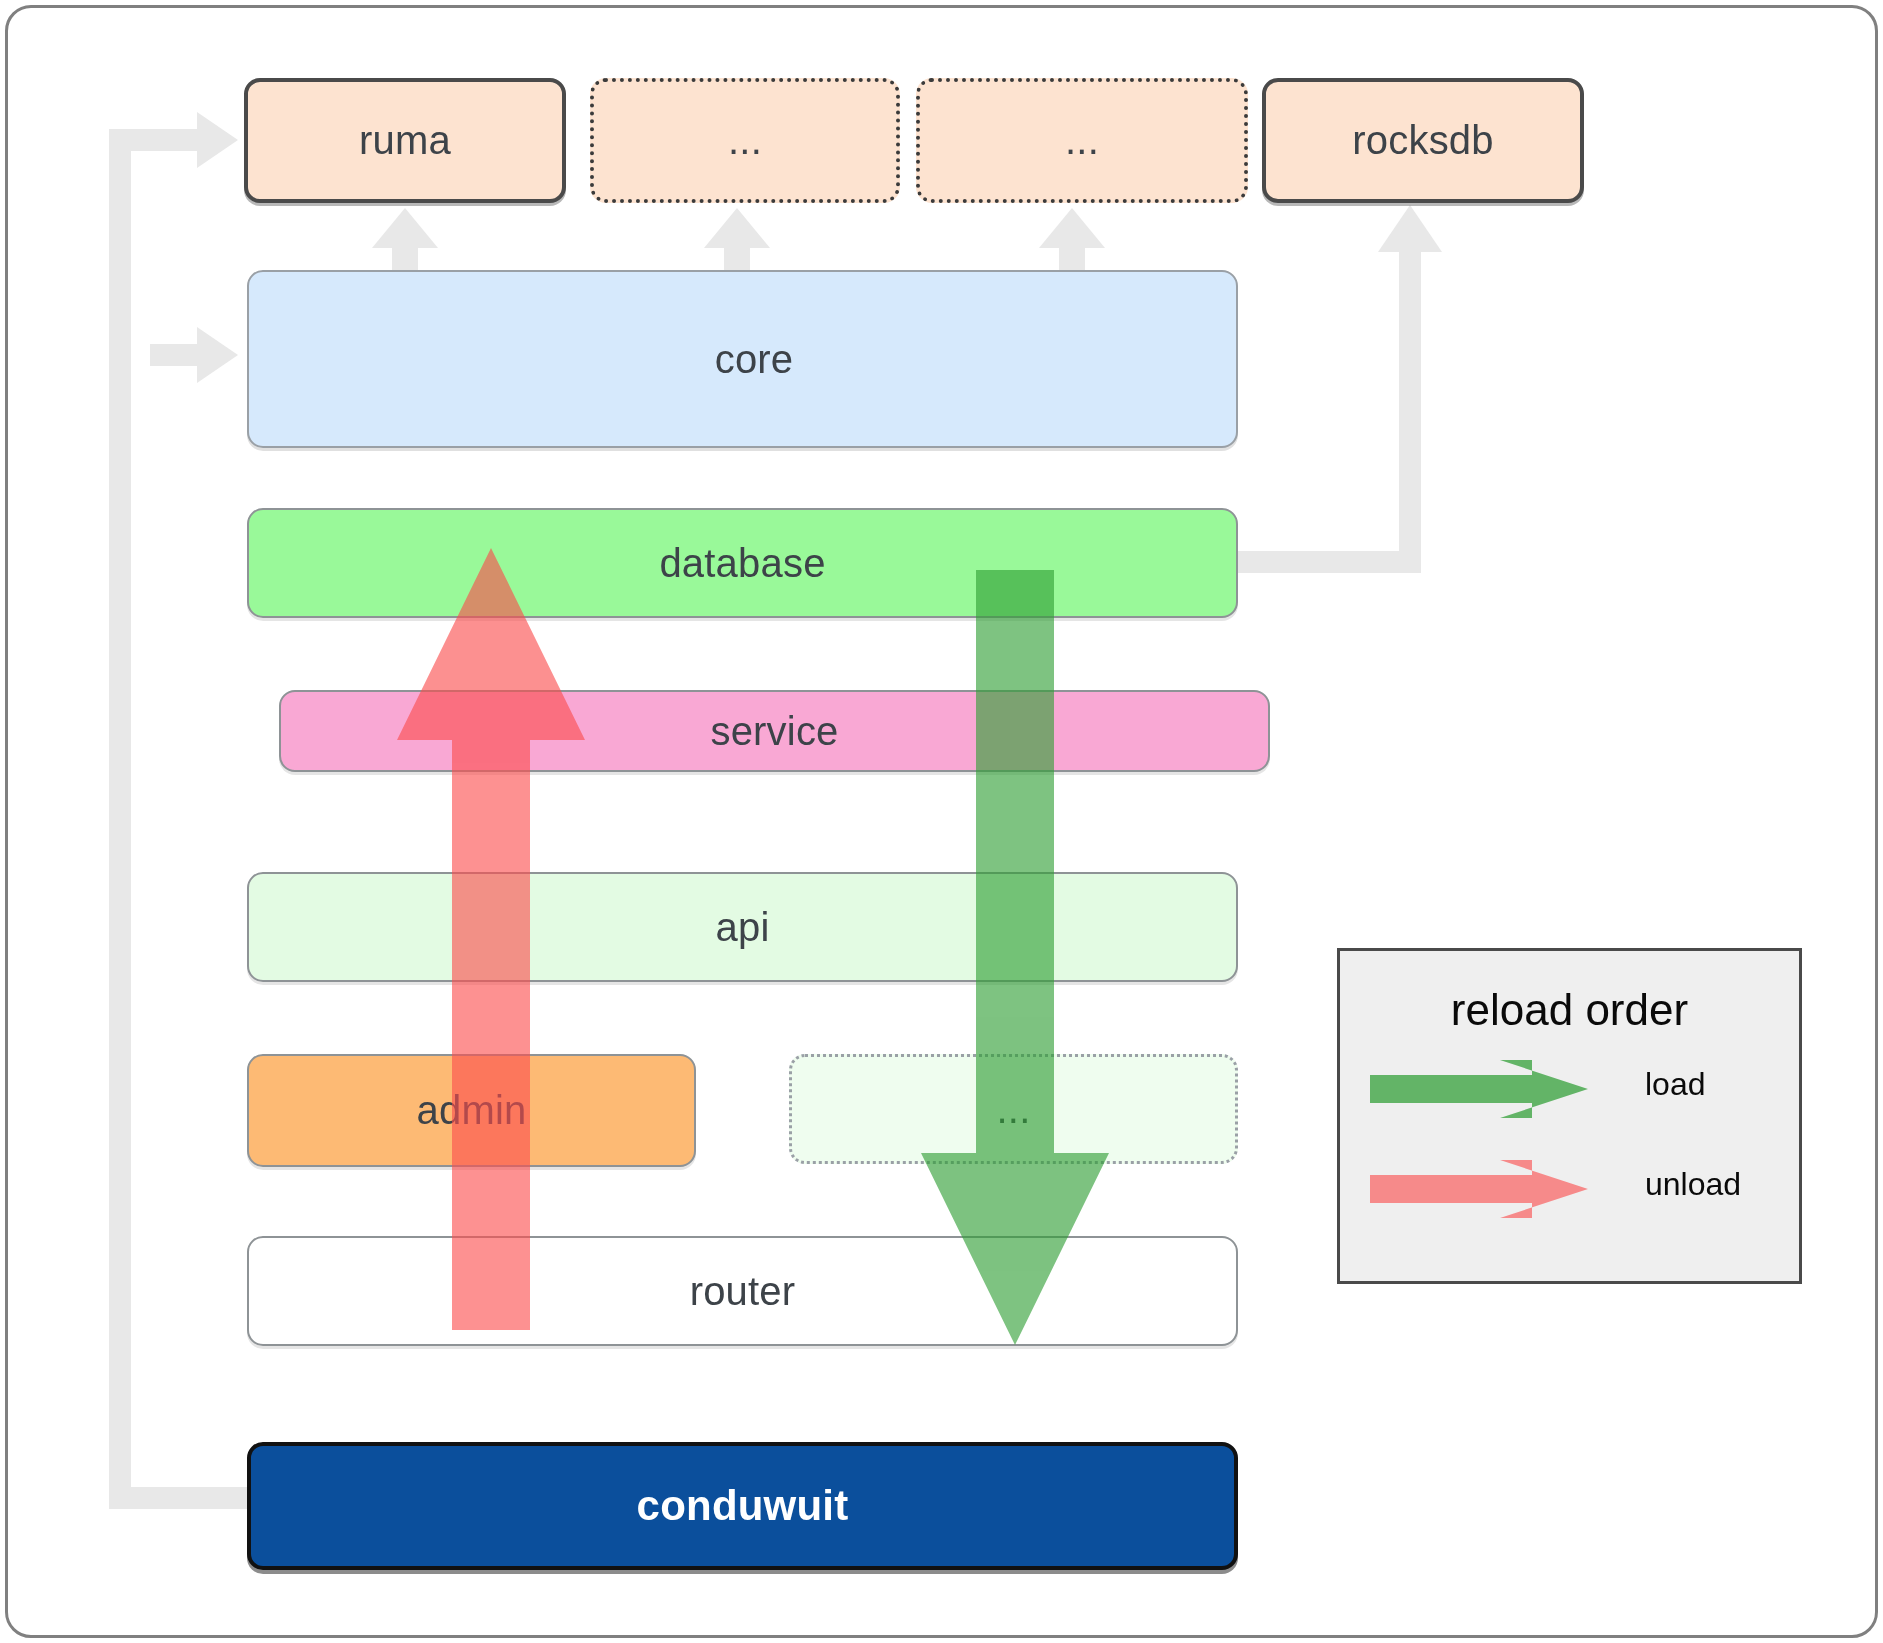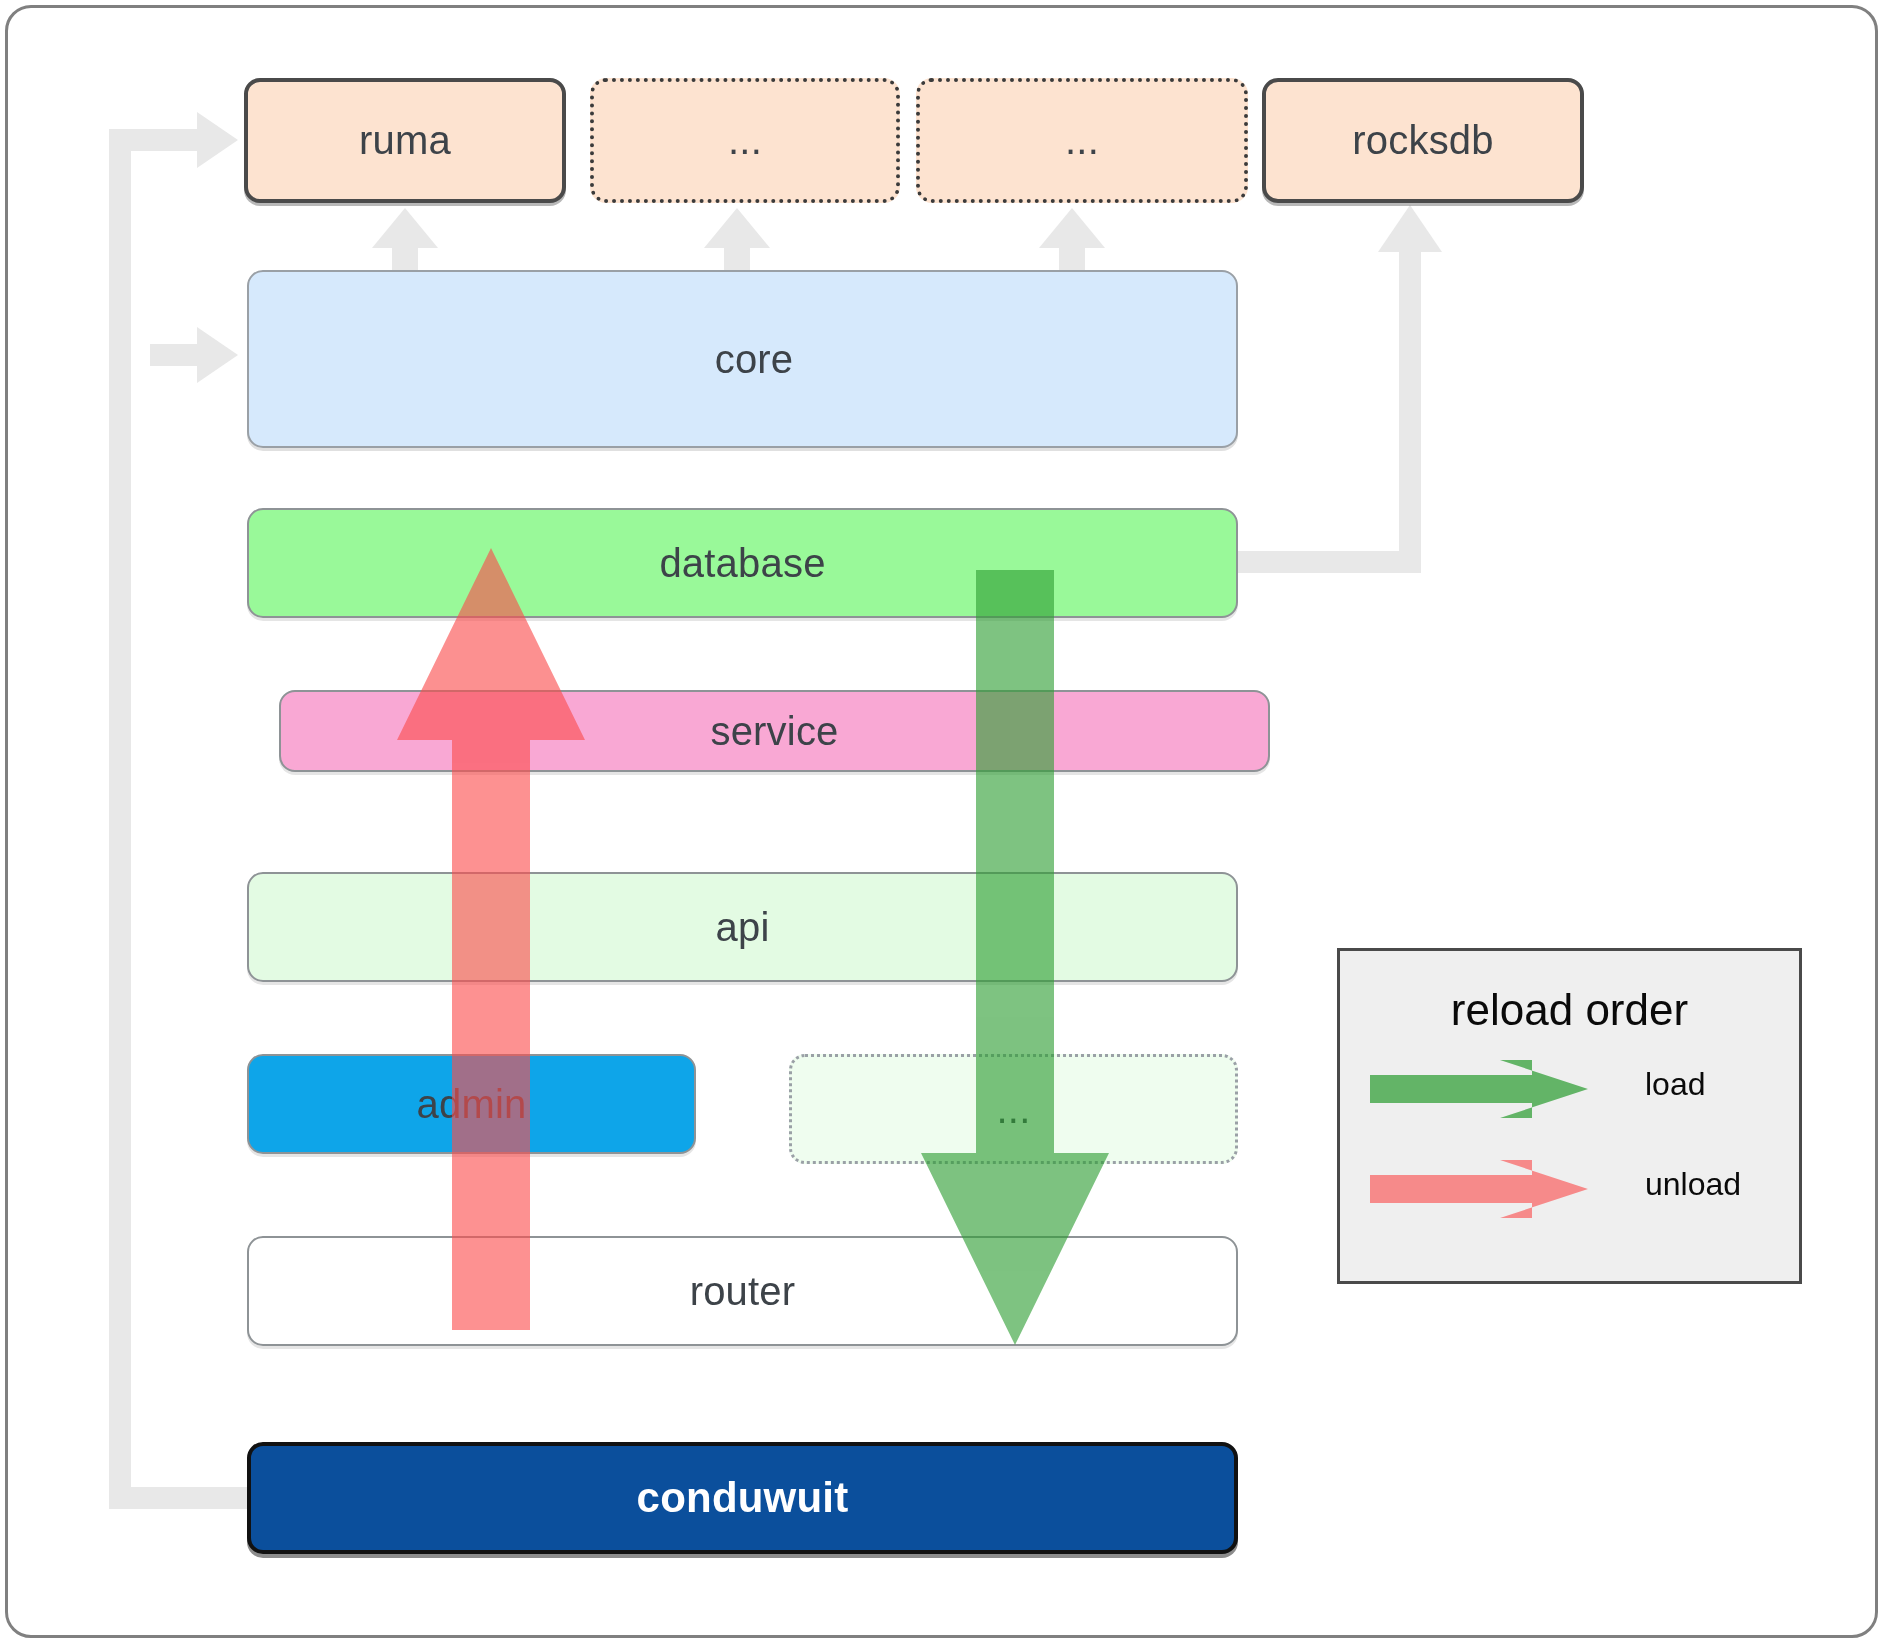--- a/index.html
+++ b/index.html
@@ -154,21 +154,21 @@
   </div>
 
   <div class="box layer boxlayer" style="left:247px;top:690px;width:991px;height:82px;background:#f9a8d4;margin-left:32px;">
     <span>service</span>
   </div>
 
   <div class="box layer boxlayer" style="left:247px;top:872px;width:991px;height:110px;background:#e3fbe3;">
     <span>api</span>
   </div>
 
-  <div class="box layer boxlayer" style="left:247px;top:1054px;width:449px;height:100px;background:#0ea5e9;">
+  <div class="box layer boxlayer" style="left:247px;top:1054px;width:449px;height:113px;background:#fdba74;">
     <span>admin</span>
   </div>
 
   <div class="box layer dotted boxlayer" style="left:789px;top:1054px;width:449px;height:110px;background:#effdef;">
     <span>...</span>
   </div>
 
   <div class="box layer boxlayer" style="left:247px;top:1236px;width:991px;height:110px;background:#ffffff;">
     <span>router</span>
   </div>
@@ -179,21 +179,21 @@
       <rect x="452" y="650" width="78" height="680" fill="#fb4d4d"></rect>
       <polygon points="491,548 585,740 530,740 530,760 452,760 452,740 397,740" fill="#fb4d4d"></polygon>
     </g>
 
     <g opacity="0.62">
       <rect x="976" y="570" width="78" height="680" fill="#2e9e34"></rect>
       <polygon points="1015,1345 921,1153 976,1153 976,1133 1054,1133 1054,1153 1109,1153" fill="#2e9e34"></polygon>
     </g>
   </svg>
 
-  <div class="box conduwuit boxlayer-top" style="left:247px;top:1442px;width:991px;height:112px;">
+  <div class="box conduwuit boxlayer-top" style="left:247px;top:1442px;width:991px;height:128px;">
     <span>conduwuit</span>
   </div>
 
   <div id="legend" class="boxlayer-top" style="left:1337px;top:948px;width:465px;height:336px;">
     <div class="legend-title" style="top:34px;">reload order</div>
 
     <svg width="465" height="336" style="position:absolute;left:0;top:0;">
       <g opacity="0.72">
         <rect x="30" y="124" width="162" height="28" fill="#2e9e34"></rect>
         <polygon points="248,138 160,109 192,109 192,124 192,152 192,167 160,167" fill="#2e9e34"></polygon>

